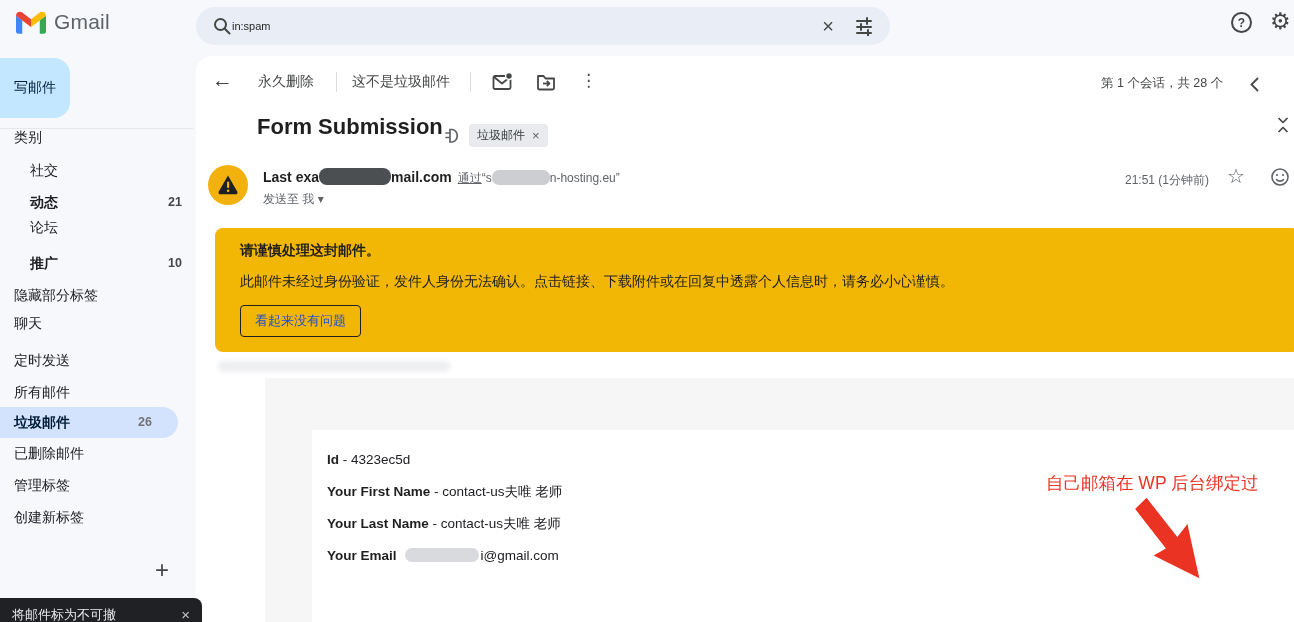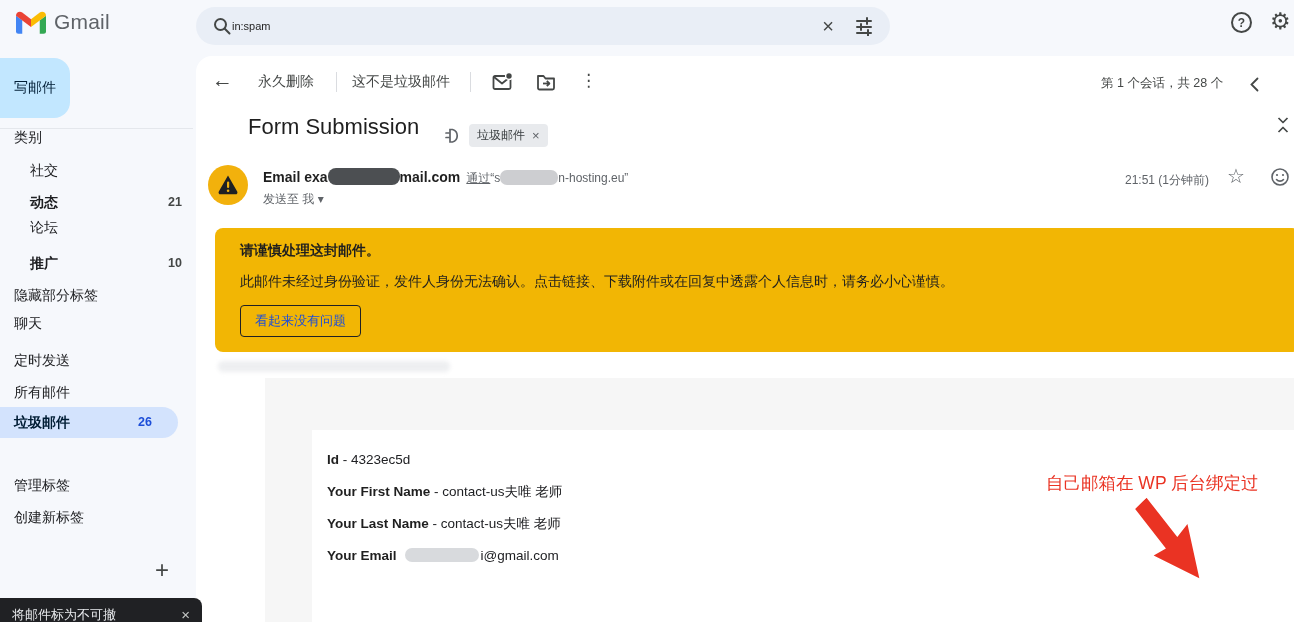--- a/index.html
+++ b/index.html
@@ -39,21 +39,21 @@
     font-size:14px; font-weight:500; color:#001d35; cursor:pointer;
   }
   .side-div { position:absolute; left:0; top:80px; width:193px; height:1px; background:#e4e7ec; }
   .nav-item {
     position:absolute; width:178px; height:31px; line-height:31px; font-size:14px; color:#202124;
     cursor:pointer; white-space:nowrap;
   }
   .nav-item .nav-count { position:absolute; right:26px; font-size:12.5px; color:#444746; }
   .nav-item.bold { font-weight:700; }
   .nav-item.selected { background:#d3e3fd; border-radius:0 16px 16px 0; color:#001d35; }
-  .nav-item.selected .nav-count { font-weight:700; color:#1d4ed8;text-align:right; }
+  .nav-item.selected .nav-count { font-weight:700; color:#737373;text-align:right; }
   .add-label { position:absolute; left:148px; top:508px; font-size:24px; color:#444746; width:28px; height:28px; text-align:center; cursor:pointer; }
 
   
   .toast {
     position:absolute; left:0; top:598px; width:202px; height:42px; background:#202124;
     border-radius:0 8px 0 0; z-index:50; display:flex; align-items:flex-start;
     padding:8px 12px; color:#e8eaed; font-size:13px;
   }
   .toast-close { margin-left:auto; color:#c4c7c5; font-size:15px; cursor:pointer; }
 
@@ -62,21 +62,21 @@
     position:absolute; left:196px; top:56px; width:1110px; height:566px;
     background:#fff; border-radius:16px 0 0 0; z-index:10;
   }
   .tb-text { position:absolute; font-size:14px; color:#444746; cursor:pointer; white-space:nowrap; }
   .tb-sep { position:absolute; width:1px; height:20px; background:#dadce0; }
   .back-arrow { position:absolute; left:16px; top:12px; font-size:21px; color:#444746; cursor:pointer; }
   .dots { position:absolute; left:384px; top:14px; font-size:17px; color:#444746; cursor:pointer; }
   .pagination { position:absolute; left:905px; top:19px; font-size:12.5px; color:#444746; white-space:nowrap; }
   .chev { position:absolute; top:16px; width:24px; height:24px; display:flex; align-items:center; justify-content:center; cursor:pointer; }
 
-  .subject { position:absolute; left:52px; top:58px; font-size:22px; color:#1f1f1f; }
+  .subject { position:absolute; left:61px; top:58px; font-size:22px; color:#1f1f1f;font-weight:bold; }
   .tag-icon { position:absolute; left:247px; top:70px; }
   .chip {
     position:absolute; left:273px; top:68px; background:#e8eaed; border-radius:4px;
     padding:3px 8px; font-size:12px; color:#3c4043; display:inline-flex; align-items:center; gap:7px;
   }
   .chip-x { font-size:13px; color:#5f6368; cursor:pointer; line-height:1; }
   .collapse-icon { position:absolute; left:1080px; top:60px; cursor:pointer; }
 
   .avatar { position:absolute; left:12px; top:109px; width:40px; height:40px; }
   .sender-line { position:absolute; left:67px; top:112px; font-size:14px; white-space:nowrap; }
@@ -164,20 +164,21 @@
   <div class="nav-item" style="left:14px; top:74px;"><span>类别</span></div>
   <div class="nav-item" style="left:30px; top:107px;"><span>社交</span></div>
   <div class="nav-item bold" style="left:30px; top:139px;"><span>动态</span><span class="nav-count">21</span></div>
   <div class="nav-item" style="left:30px; top:164px;"><span>论坛</span></div>
   <div class="nav-item bold" style="left:30px; top:200px;"><span>推广</span><span class="nav-count">10</span></div>
   <div class="nav-item" style="left:14px; top:232px;"><span>隐藏部分标签</span></div>
   <div class="nav-item" style="left:14px; top:260px;"><span>聊天</span></div>
   <div class="nav-item" style="left:14px; top:297px;"><span>定时发送</span></div>
   <div class="nav-item" style="left:14px; top:329px;"><span>所有邮件</span></div>
   <div class="nav-item bold selected" style="left:0; top:359px; padding-left:14px;"><span>垃圾邮件</span><span class="nav-count">26</span></div>
+  <div class="nav-item" style="left:14px; top:390px;"><span>已删除邮件</span></div>
   <div class="nav-item" style="left:14px; top:422px;"><span>管理标签</span></div>
   <div class="nav-item" style="left:14px; top:454px;"><span>创建新标签</span></div>
 
   <div class="add-label">+</div>
 </div>
 
 <div class="main-card">
 
   <div class="back-arrow">←</div>
   <div class="tb-text" style="left:62px; top:17px;">永久删除</div>
@@ -228,21 +229,21 @@
     </svg>
   </div>
 
   <svg class="avatar" viewBox="0 0 40 40">
     <circle cx="20" cy="20" r="20" fill="#f2b10c"></circle>
     <path d="M20 10.5 L29.2 26.6 a1.8 1.8 0 0 1 -1.6 2.7 H12.4 a1.8 1.8 0 0 1 -1.6 -2.7 Z" fill="#1f2023"></path>
     <rect x="19" y="16.5" width="2.2" height="6.5" rx="1.1" fill="#f2b10c"></rect>
     <circle cx="20.1" cy="25.8" r="1.3" fill="#f2b10c"></circle>
   </svg>
   <div class="sender-line">
-    <b>Email exa</b><span class="blob-dark"></span><b>mail.com</b><span class="via"><u>通过</u><span>“s</span><span class="blob-light"></span><span>n-hosting.eu”</span></span>
+    <b>Last exa</b><span class="blob-dark"></span><b>mail.com</b><span class="via"><u>通过</u><span>“s</span><span class="blob-light"></span><span>n-hosting.eu”</span></span>
   </div>
   <div class="to-line">
     <span>发送至 我</span>
     <span>▾</span>
   </div>
   <div class="time">21:51 (1分钟前)</div>
   <div class="star">☆</div>
   <svg class="smiley" width="20" height="20" viewBox="0 0 20 20">
     <circle cx="10" cy="10" r="8" fill="none" stroke="#5f6368" stroke-width="1.6"></circle>
     <circle cx="7" cy="8" r="1.1" fill="#5f6368"></circle>

